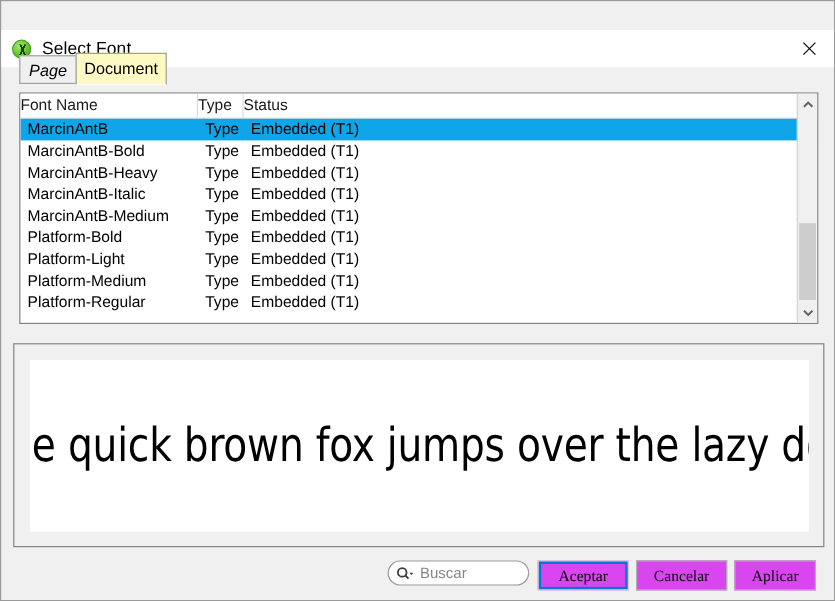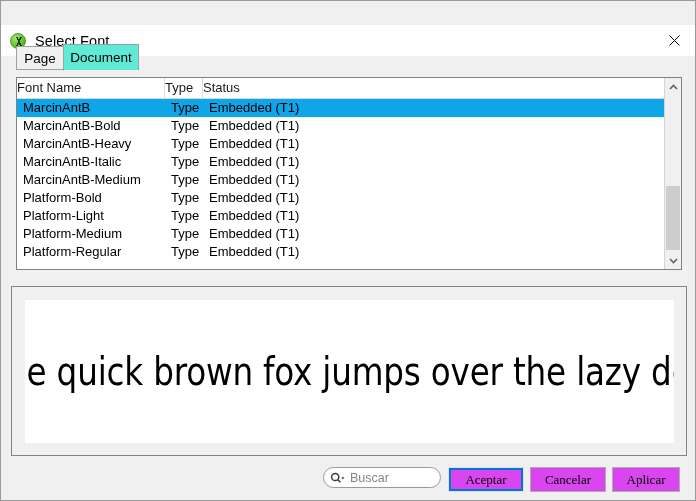--- a/index.html
+++ b/index.html
@@ -92,25 +92,25 @@
     justify-content: center;
     font-size: 13.5px;
     color: #000000;
     cursor: default;
     white-space: nowrap;
   }
   .tab.inactive { bottom: 0; height: 24px; }
   .tab.active {
     bottom: -1px;
     height: 27px;
-    background: #5eead4;
+    background: #fef9c3;
     border-bottom-color: #ffffff;
     z-index: 3;
   }
-  #tab-page    { left: 15px; width: 48px; }
+  #tab-page    { left: 15px; width: 48px; font-style: italic; }
   #tab-document{ left: 62px; width: 76px; }
   #tab-system  { left: 137px; width: 62px; }
 
   
   #list-panel {
     position: absolute;
     left: 15px;
     top: 76px;
     width: 666px;
     height: 193px;

